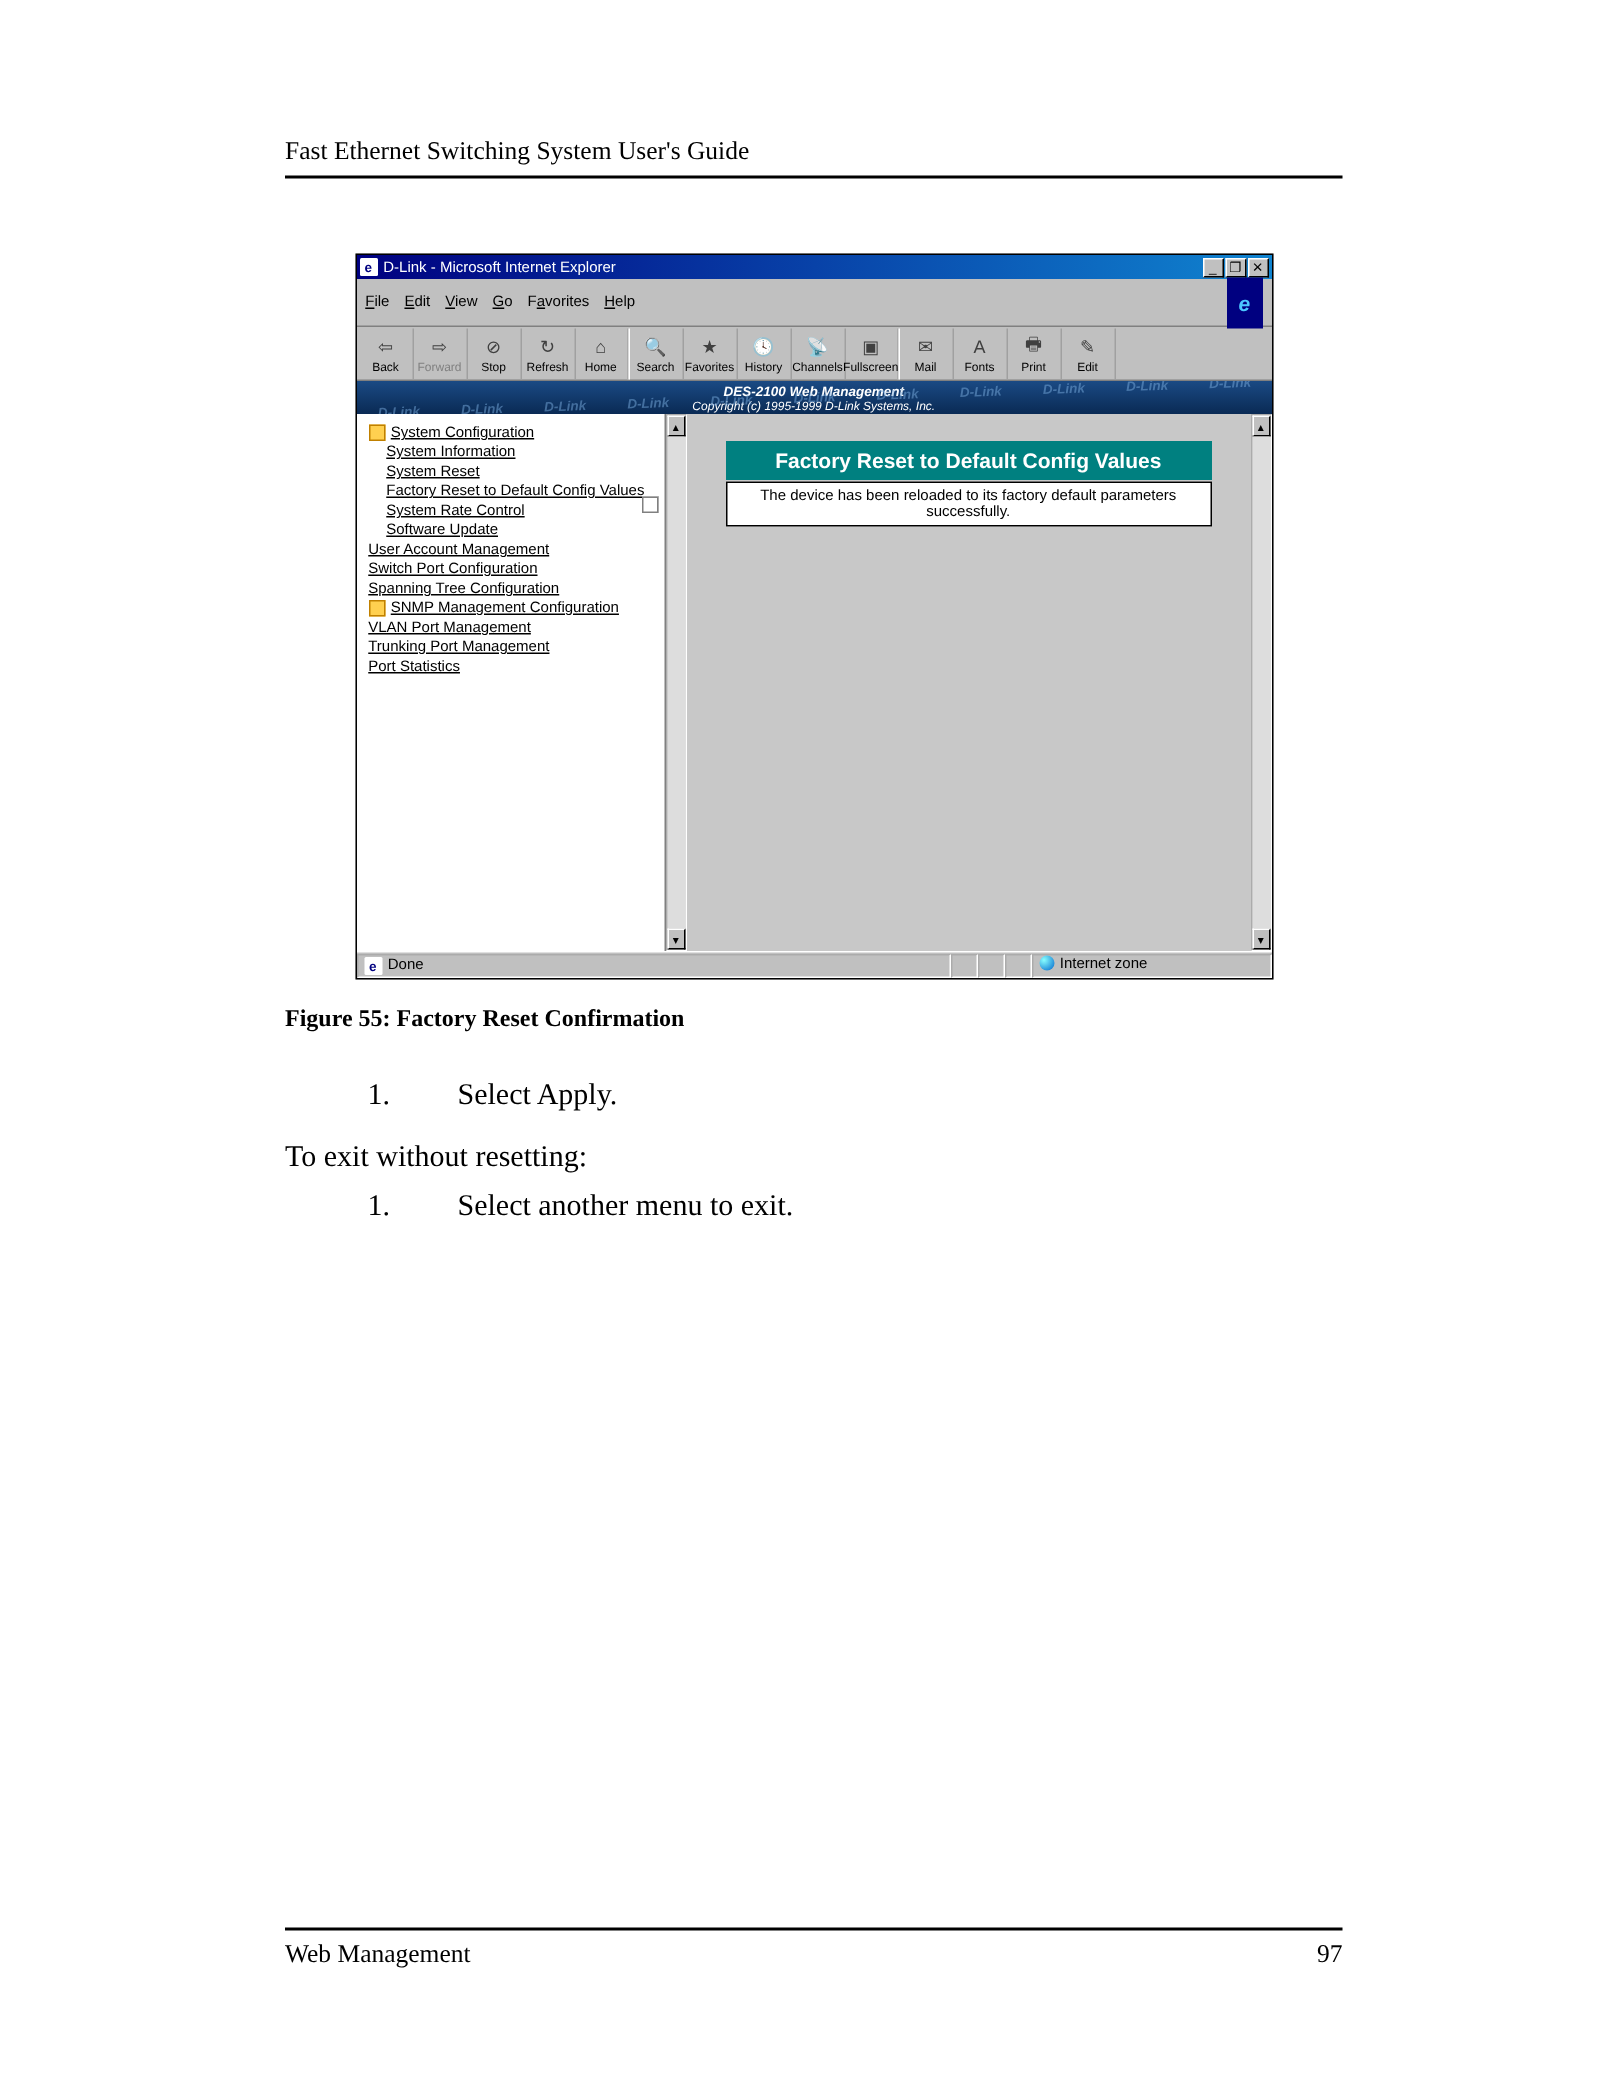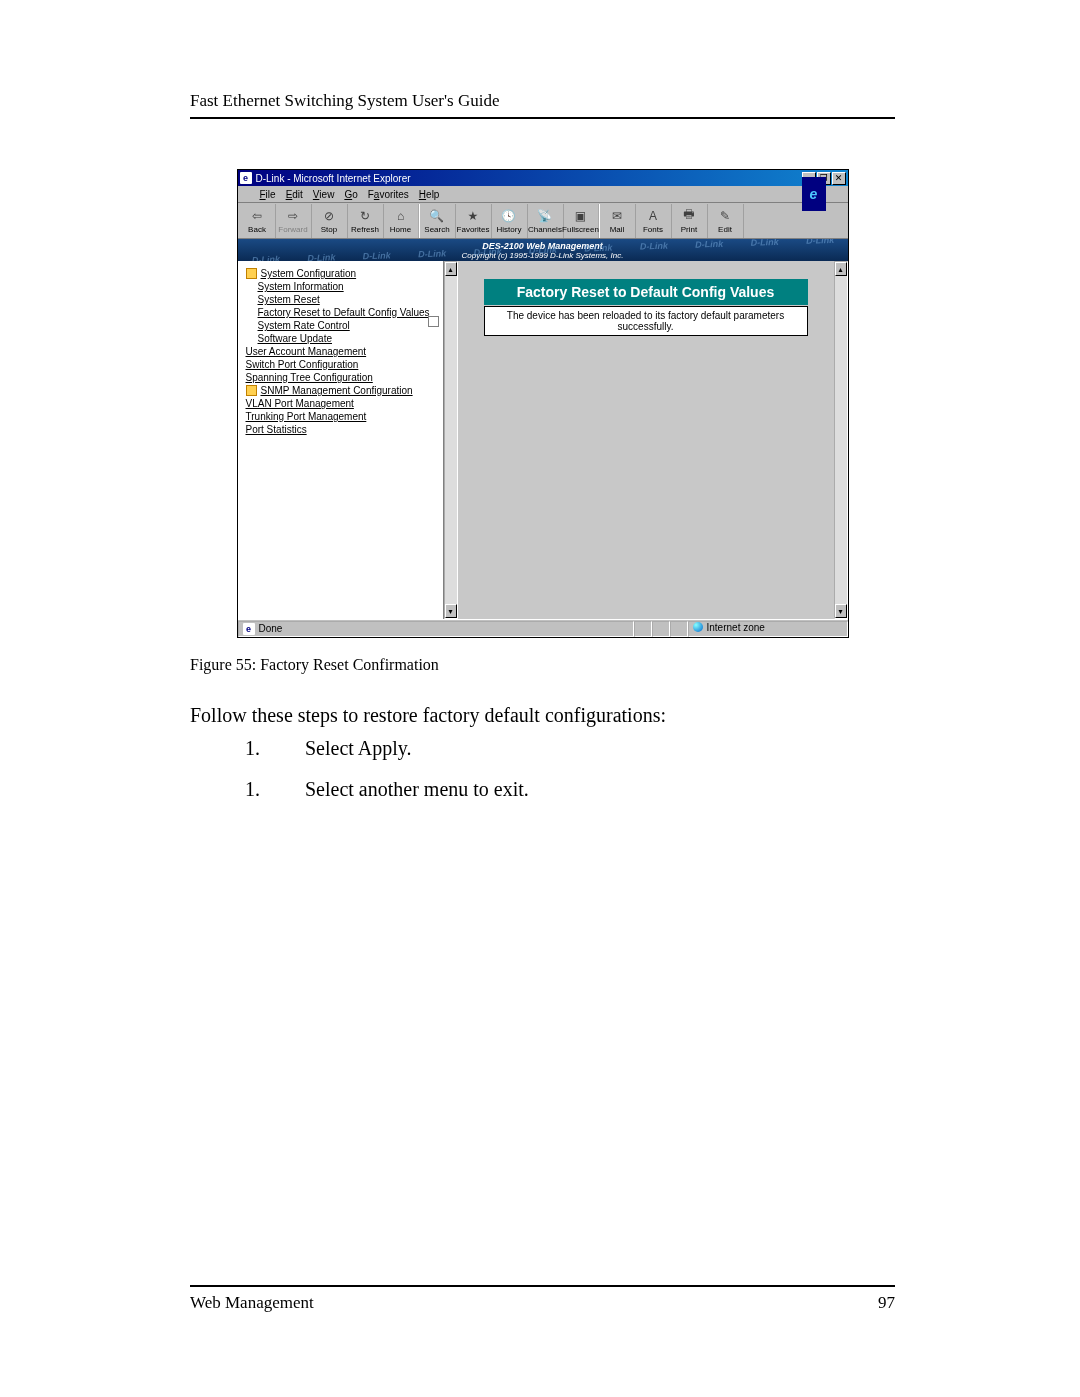--- a/index.html
+++ b/index.html
@@ -67,25 +67,25 @@
     border-top-color: #fff;
     border-left-color: #fff;
     display: inline-flex;
     align-items: center;
     justify-content: center;
     font-size: 9px;
     color: #000;
     font-family: Arial, sans-serif;
   }
   .menubar {
-    height: 17px;
+    height: 32px;
     display: flex;
     align-items: center;
     gap: 10px;
-    padding: 0 22px;
+    padding: 0 6px;
     background: #c0c0c0;
     border-bottom: 1px solid #808080;
     font-size: 10px;
   }
   .menubar span { cursor: default; }
   .menubar span u { text-decoration: underline; }
   .toolbar {
     height: 36px;
     display: flex;
     align-items: center;
@@ -259,21 +259,21 @@
     border: 1px inset #fff;
     display: flex; align-items: flex-start; gap: 4px;
     padding: 0 4px;
   }
   .globe {
     width: 10px; height: 10px;
     border-radius: 50%;
     background: radial-gradient(circle at 30% 30%, #8ff, #06c);
   }
   .figure-caption {
-    font-weight: normal;
+    font-weight: bold;
     font-size: 16px;
     margin: 0 0 28px 0;
   }
   .body-text {
     font-size: 20px;
     line-height: 1.35;
     margin-bottom: 6px;
   }
   .list-row {
     display: flex;
@@ -487,26 +487,26 @@
       <div class="status-seg"></div>
       <div class="status-zone">
         <span class="globe"></span>
         <span>Internet zone</span>
       </div>
     </div>
   </div>
 
   <div class="figure-caption">Figure 55: Factory Reset Confirmation</div>
 
-  <div class="body-text">Follow these steps to restore factory default configurations:</div>
   <div class="list-row">
     <span class="list-num">1.</span>
     <span>Select Apply.</span>
   </div>
 
+  <div class="body-text">To exit without resetting:</div>
   <div class="list-row">
     <span class="list-num">1.</span>
     <span>Select another menu to exit.</span>
   </div>
 </div>
 
 <div class="footer">
   <div class="footer-rule"></div>
   <div class="footer-row">
     <span>Web Management</span>

